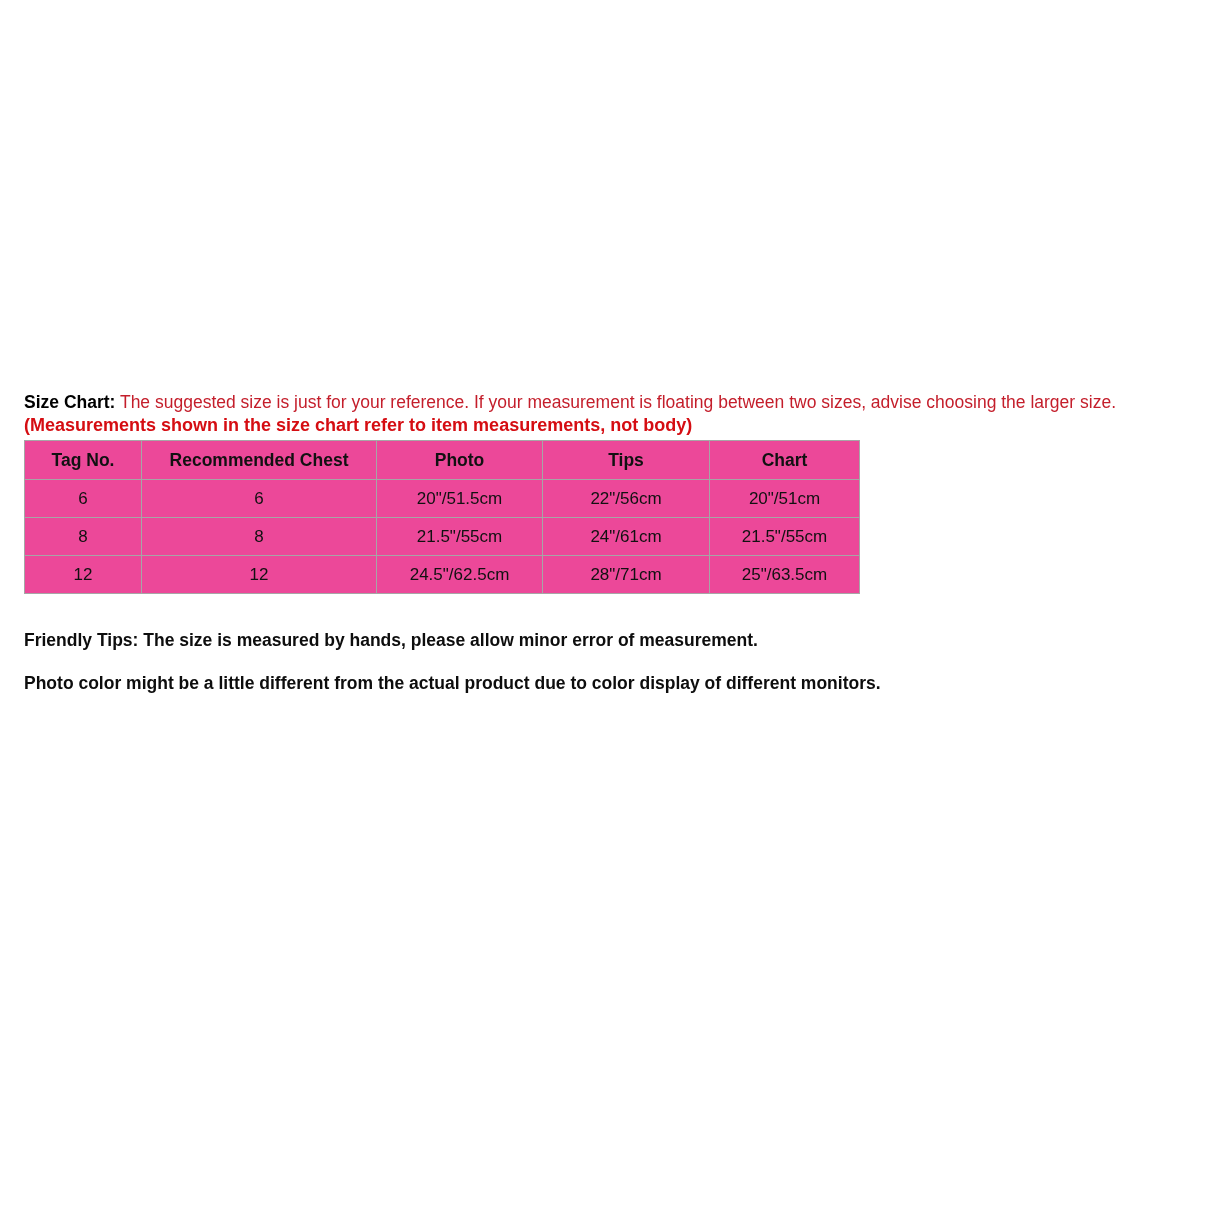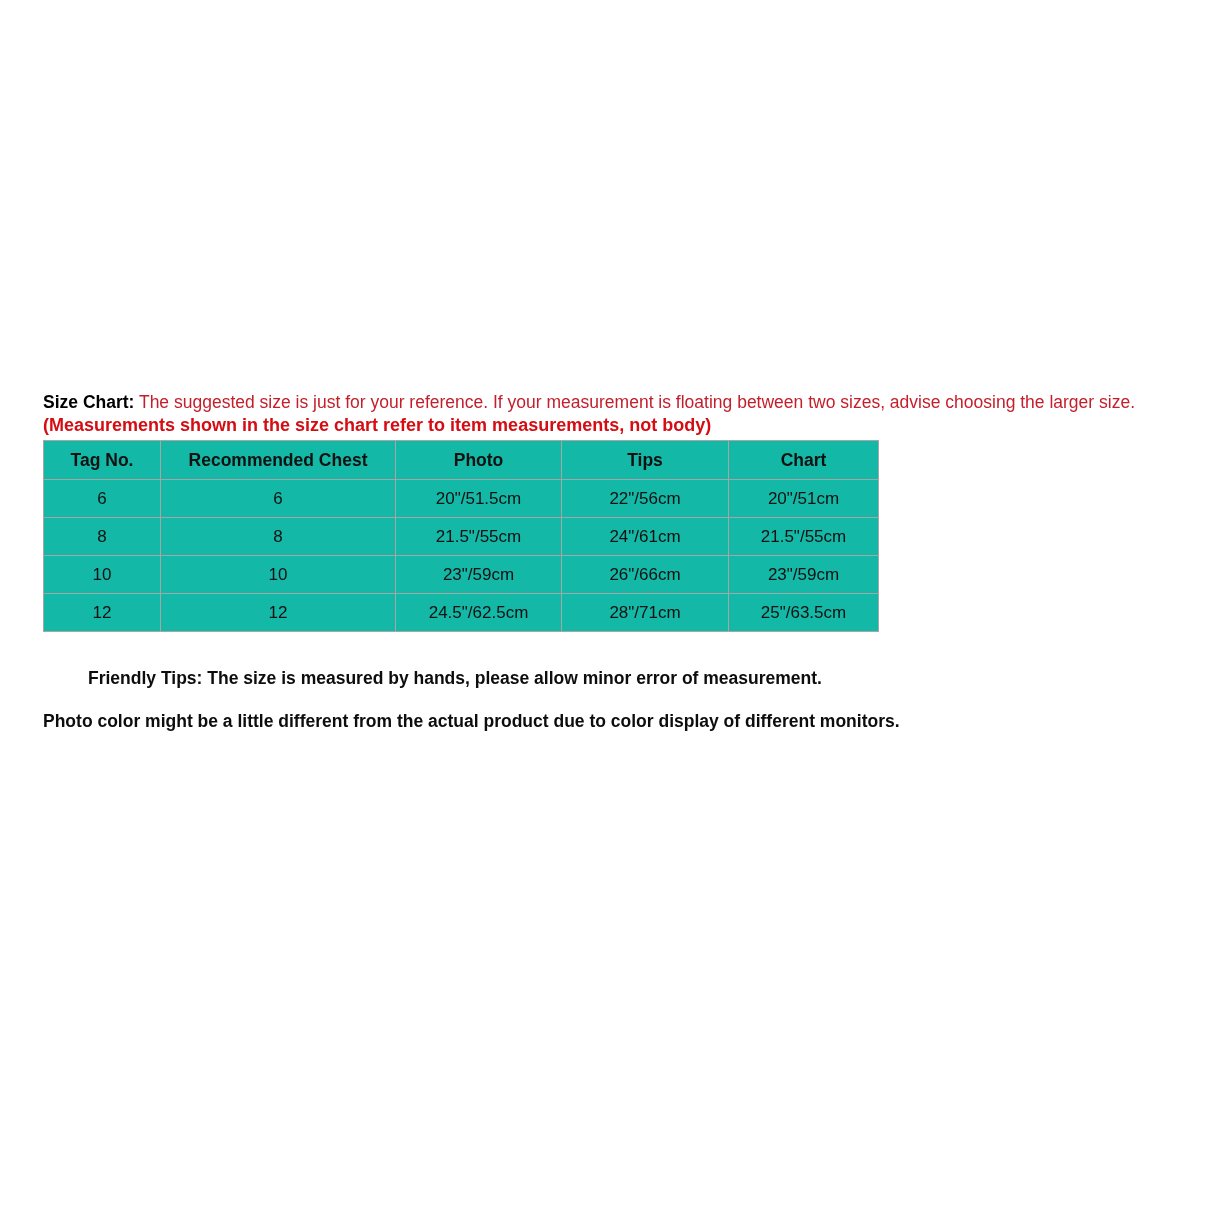--- a/index.html
+++ b/index.html
@@ -18,21 +18,21 @@
     width: 1214px;
     height: 1214px;
     position: relative;
     font-family: "Liberation Sans", sans-serif;
     color: var(--text);
     overflow: hidden;
   }
   .content {
     position: absolute;
     top: 391px;
-    left: 43px;
+    left: 24px;
     width: 1150px;
   }
   .intro {
     margin: 0;
     font-size: 17.5px;
     line-height: 23px;
   }
   .intro .lbl {
     font-weight: bold;
     color: #000000;
@@ -51,41 +51,41 @@
     border-collapse: collapse;
     table-layout: fixed;
     width: 835px;
   }
   table.size-chart th,
   table.size-chart td {
     border: 1px solid var(--table_border);
     text-align: center;
     vertical-align: middle;
     padding: 0 19px;
-    background: #14b8a6;
+    background: #ec4899;
     color: #111111;
   }
   table.size-chart th {
     height: 39px;
     font-size: 17.5px;
     font-weight: bold;
   }
   table.size-chart td {
     height: 38px;
     font-size: 17px;
     font-weight: normal;
   }
   .tip {
     margin: 0;
     font-size: 17.5px;
     line-height: 21px;
     font-weight: bold;
     color: #0d0d0d;
   }
-  .tip.first { margin-top: 36px; margin-left: 45px; }
+  .tip.first { margin-top: 36px; }
   .tip.second { margin-top: 22px; }
 </style>
 </head>
 <body>
 
 <div class="content">
 
   <p class="intro"><span class="lbl">Size Chart:</span><span class="red"> The suggested size is just for your reference. If your measurement is floating between two sizes, advise choosing the larger size.</span></p>
 
   <p class="note">(Measurements shown in the size chart refer to item measurements, not body)</p>
@@ -116,27 +116,20 @@
         <td>20"/51cm</td>
       </tr>
       <tr>
         <td>8</td>
         <td>8</td>
         <td>21.5"/55cm</td>
         <td>24"/61cm</td>
         <td>21.5"/55cm</td>
       </tr>
       <tr>
-        <td>10</td>
-        <td>10</td>
-        <td>23"/59cm</td>
-        <td>26"/66cm</td>
-        <td>23"/59cm</td>
-      </tr>
-      <tr>
         <td>12</td>
         <td>12</td>
         <td>24.5"/62.5cm</td>
         <td>28"/71cm</td>
         <td>25"/63.5cm</td>
       </tr>
     </tbody>
   </table>
 
   <p class="tip first">Friendly Tips: The size is measured by hands, please allow minor error of measurement.</p>

